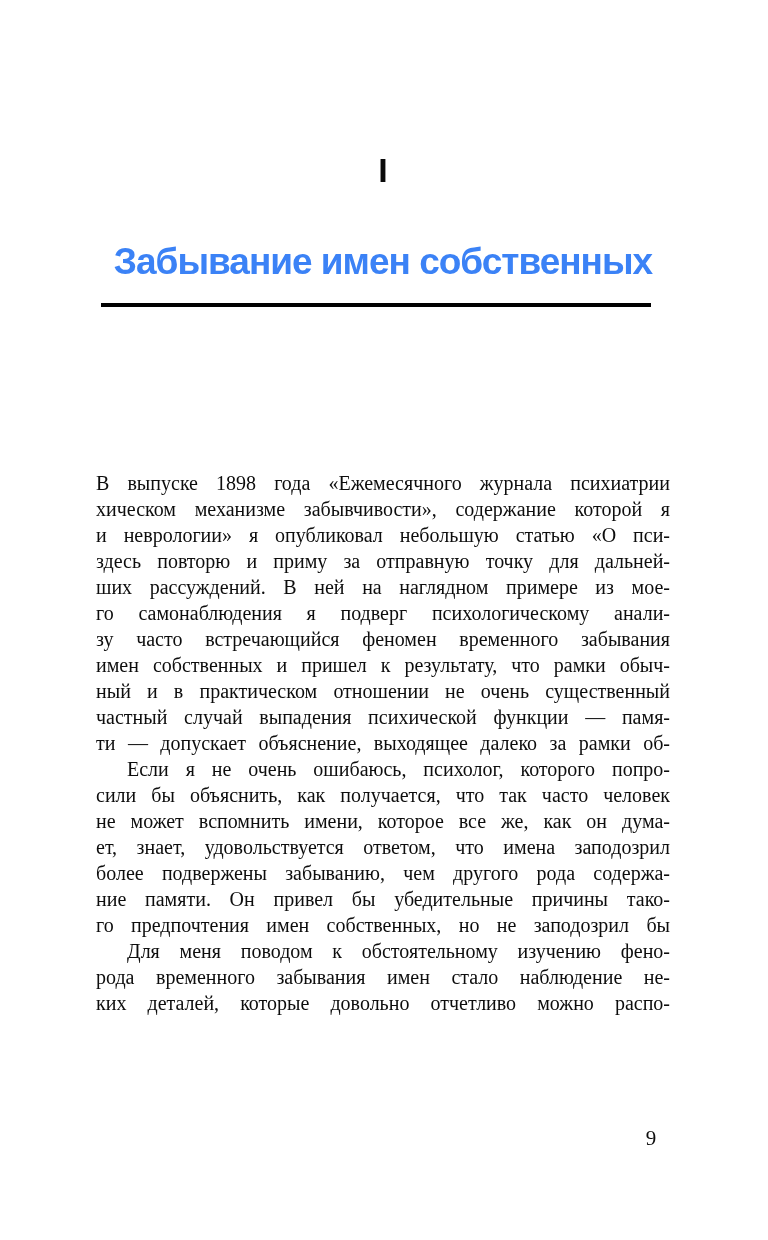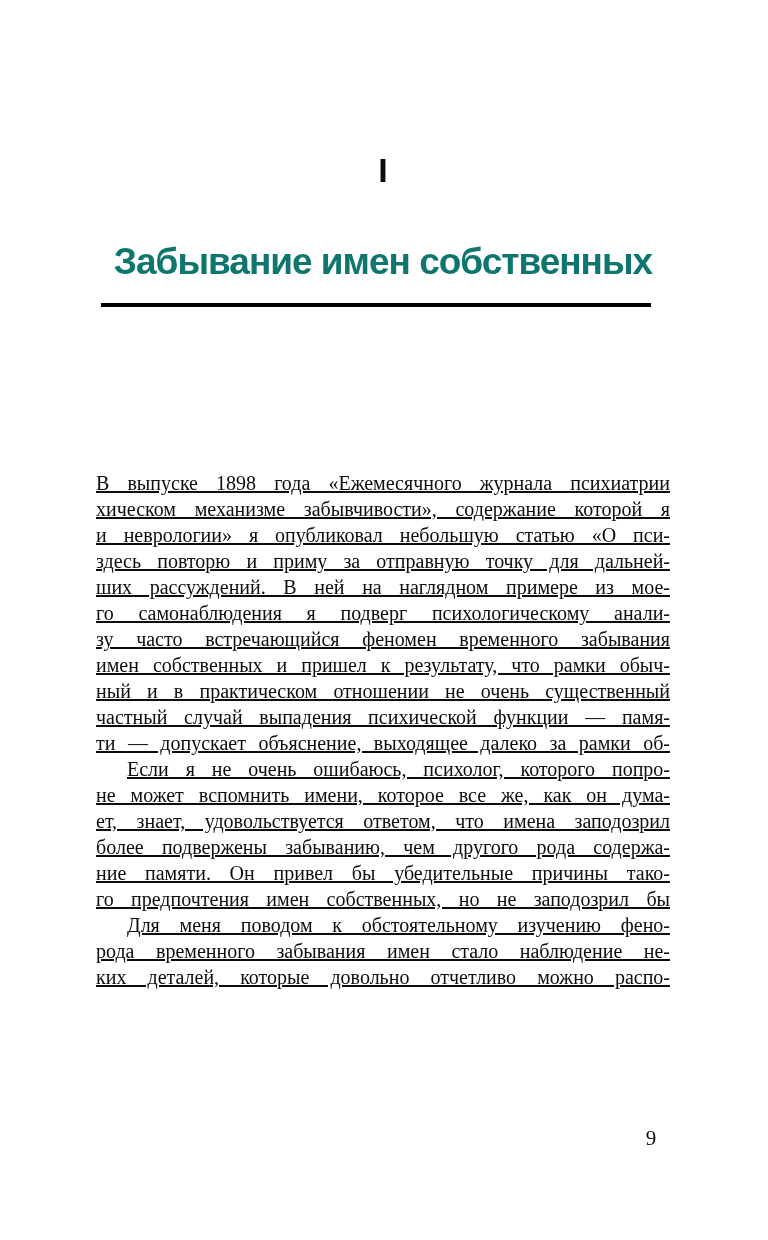--- a/index.html
+++ b/index.html
@@ -40,21 +40,21 @@
     top: 240px;
     left: 0;
     width: 100%;
     margin: 0;
     text-align: center;
     font-family: "Liberation Sans", sans-serif;
     font-weight: 700;
     font-size: 37px;
     line-height: 44px;
     letter-spacing: -1px;
-    color: #0f766e;
+    color: #3b82f6;
     white-space: nowrap;
   }
   .title-rule {
     position: absolute;
     top: 303px;
     left: 5px;
     width: 550px;
     height: 4px;
     background: #000000;
   }
@@ -65,21 +65,20 @@
     width: 574px;
     font-size: 20px;
     line-height: 26px;
   }
   .para { margin: 0; }
   .line {
     text-align: justify;
     text-align-last: justify;
     text-justify: inter-word;
     white-space: nowrap;
-    text-decoration: underline;
   }
   .line.no-stretch {
     text-align-last: left;
   }
   .line.indent {
     padding-left: 31px;
   }
   .page-number {
     position: absolute;
     top: 1125px;
@@ -108,20 +107,21 @@
           <div class="line">ших рассуждений. В ней на наглядном примере из мое-</div>
           <div class="line">го самонаблюдения я подверг психологическому анали-</div>
           <div class="line">зу часто встречающийся феномен временного забывания</div>
           <div class="line">имен собственных и пришел к результату, что рамки обыч-</div>
           <div class="line">ный и в практическом отношении не очень существенный</div>
           <div class="line">частный случай выпадения психической функции — памя-</div>
           <div class="line">ти — допускает объяснение, выходящее далеко за рамки об-</div>
         </div>
         <div class="para">
           <div class="line indent">Если я не очень ошибаюсь, психолог, которого попро-</div>
+          <div class="line">сили бы объяснить, как получается, что так часто человек</div>
           <div class="line">не может вспомнить имени, которое все же, как он дума-</div>
           <div class="line">ет, знает, удовольствуется ответом, что имена заподозрил</div>
           <div class="line">более подвержены забыванию, чем другого рода содержа-</div>
           <div class="line">ние памяти. Он привел бы убедительные причины тако-</div>
           <div class="line">го предпочтения имен собственных, но не заподозрил бы</div>
         </div>
         <div class="para">
           <div class="line indent">Для меня поводом к обстоятельному изучению фено-</div>
           <div class="line">рода временного забывания имен стало наблюдение не-</div>
           <div class="line">ких деталей, которые довольно отчетливо можно распо-</div>

